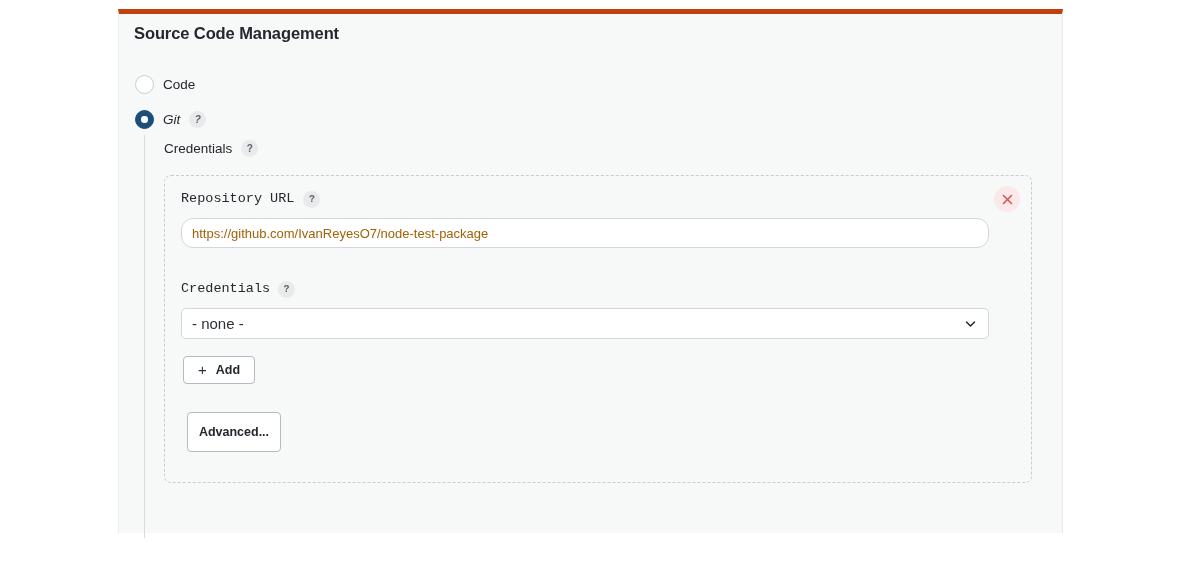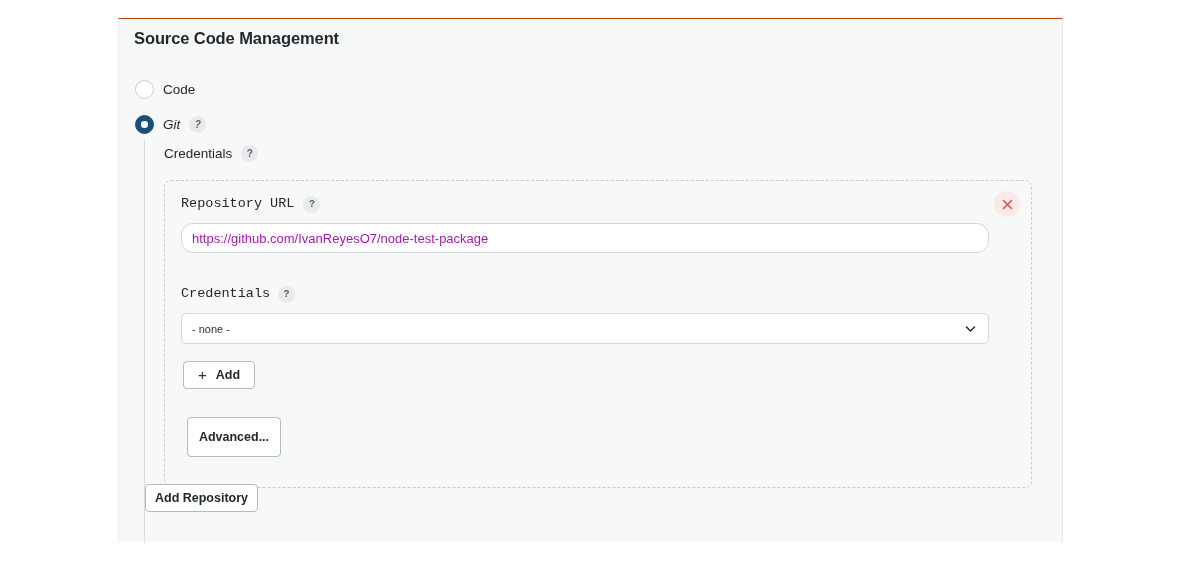--- a/index.html
+++ b/index.html
@@ -13,26 +13,26 @@
   .page {
     position: relative;
     width: 1200px; height: 572px;
     background: #ffffff;
     overflow: hidden;
   }
 
   
   .panel {
     position: absolute;
-    left: 118px; top: 18px;
+    left: 118px; top: 9px;
     width: 945px; height: 524px;
     background: #f7f8f8;
     border-left: 1px solid #eceef0;
     border-right: 1px solid #e7e9ea;
-    border-top: 1px solid #c2410c;
+    border-top: 5px solid #c2410c;
   }
 
   .panel-title {
     position: absolute;
     left: 15px; top: 10px;
     font-size: 16.5px;
     font-weight: bold;
     color: #23282e;
     letter-spacing: -0.1px;
   }
@@ -130,39 +130,39 @@
 
   .text-input {
     position: absolute;
     left: 16px; top: 42px;
     width: 808px; height: 30px;
     background: #ffffff;
     border: 1px solid #d3d7db;
     border-radius: 12px;
     font-family: "Liberation Sans", sans-serif;
     font-size: 13px;
-    color: #a21caf;
+    color: #a16207;
     padding: 10px 10px;
     outline: none;
   }
 
   .select-wrap {
     position: absolute;
     left: 16px; top: 132px;
     width: 808px; height: 31px;
   }
   .select-box {
     width: 100%; height: 100%;
     background: #ffffff;
     border: 1px solid #d3d7db;
     border-radius: 5px;
     display: flex;
     align-items: center;
     padding: 0 10px;
-    font-size: 11px;
+    font-size: 15px;
     color: #2c3136;
   }
   .chev {
     position: absolute;
     right: 12px; top: 50%;
     transform: translateY(-50%);
     width: 13px; height: 13px;
     pointer-events: none;
   }
   .chev svg { display: block; }
@@ -282,17 +282,16 @@
 
         <button class="btn btn-add">
           <span class="plus">+</span>
           <span>Add</span>
         </button>
 
         <button class="btn btn-advanced">Advanced...</button>
 
       </div>
 
-      <button class="btn btn-add-repo">Add Repository</button>
 
     </div>
   </div>
 </div>
 
 </body></html>

